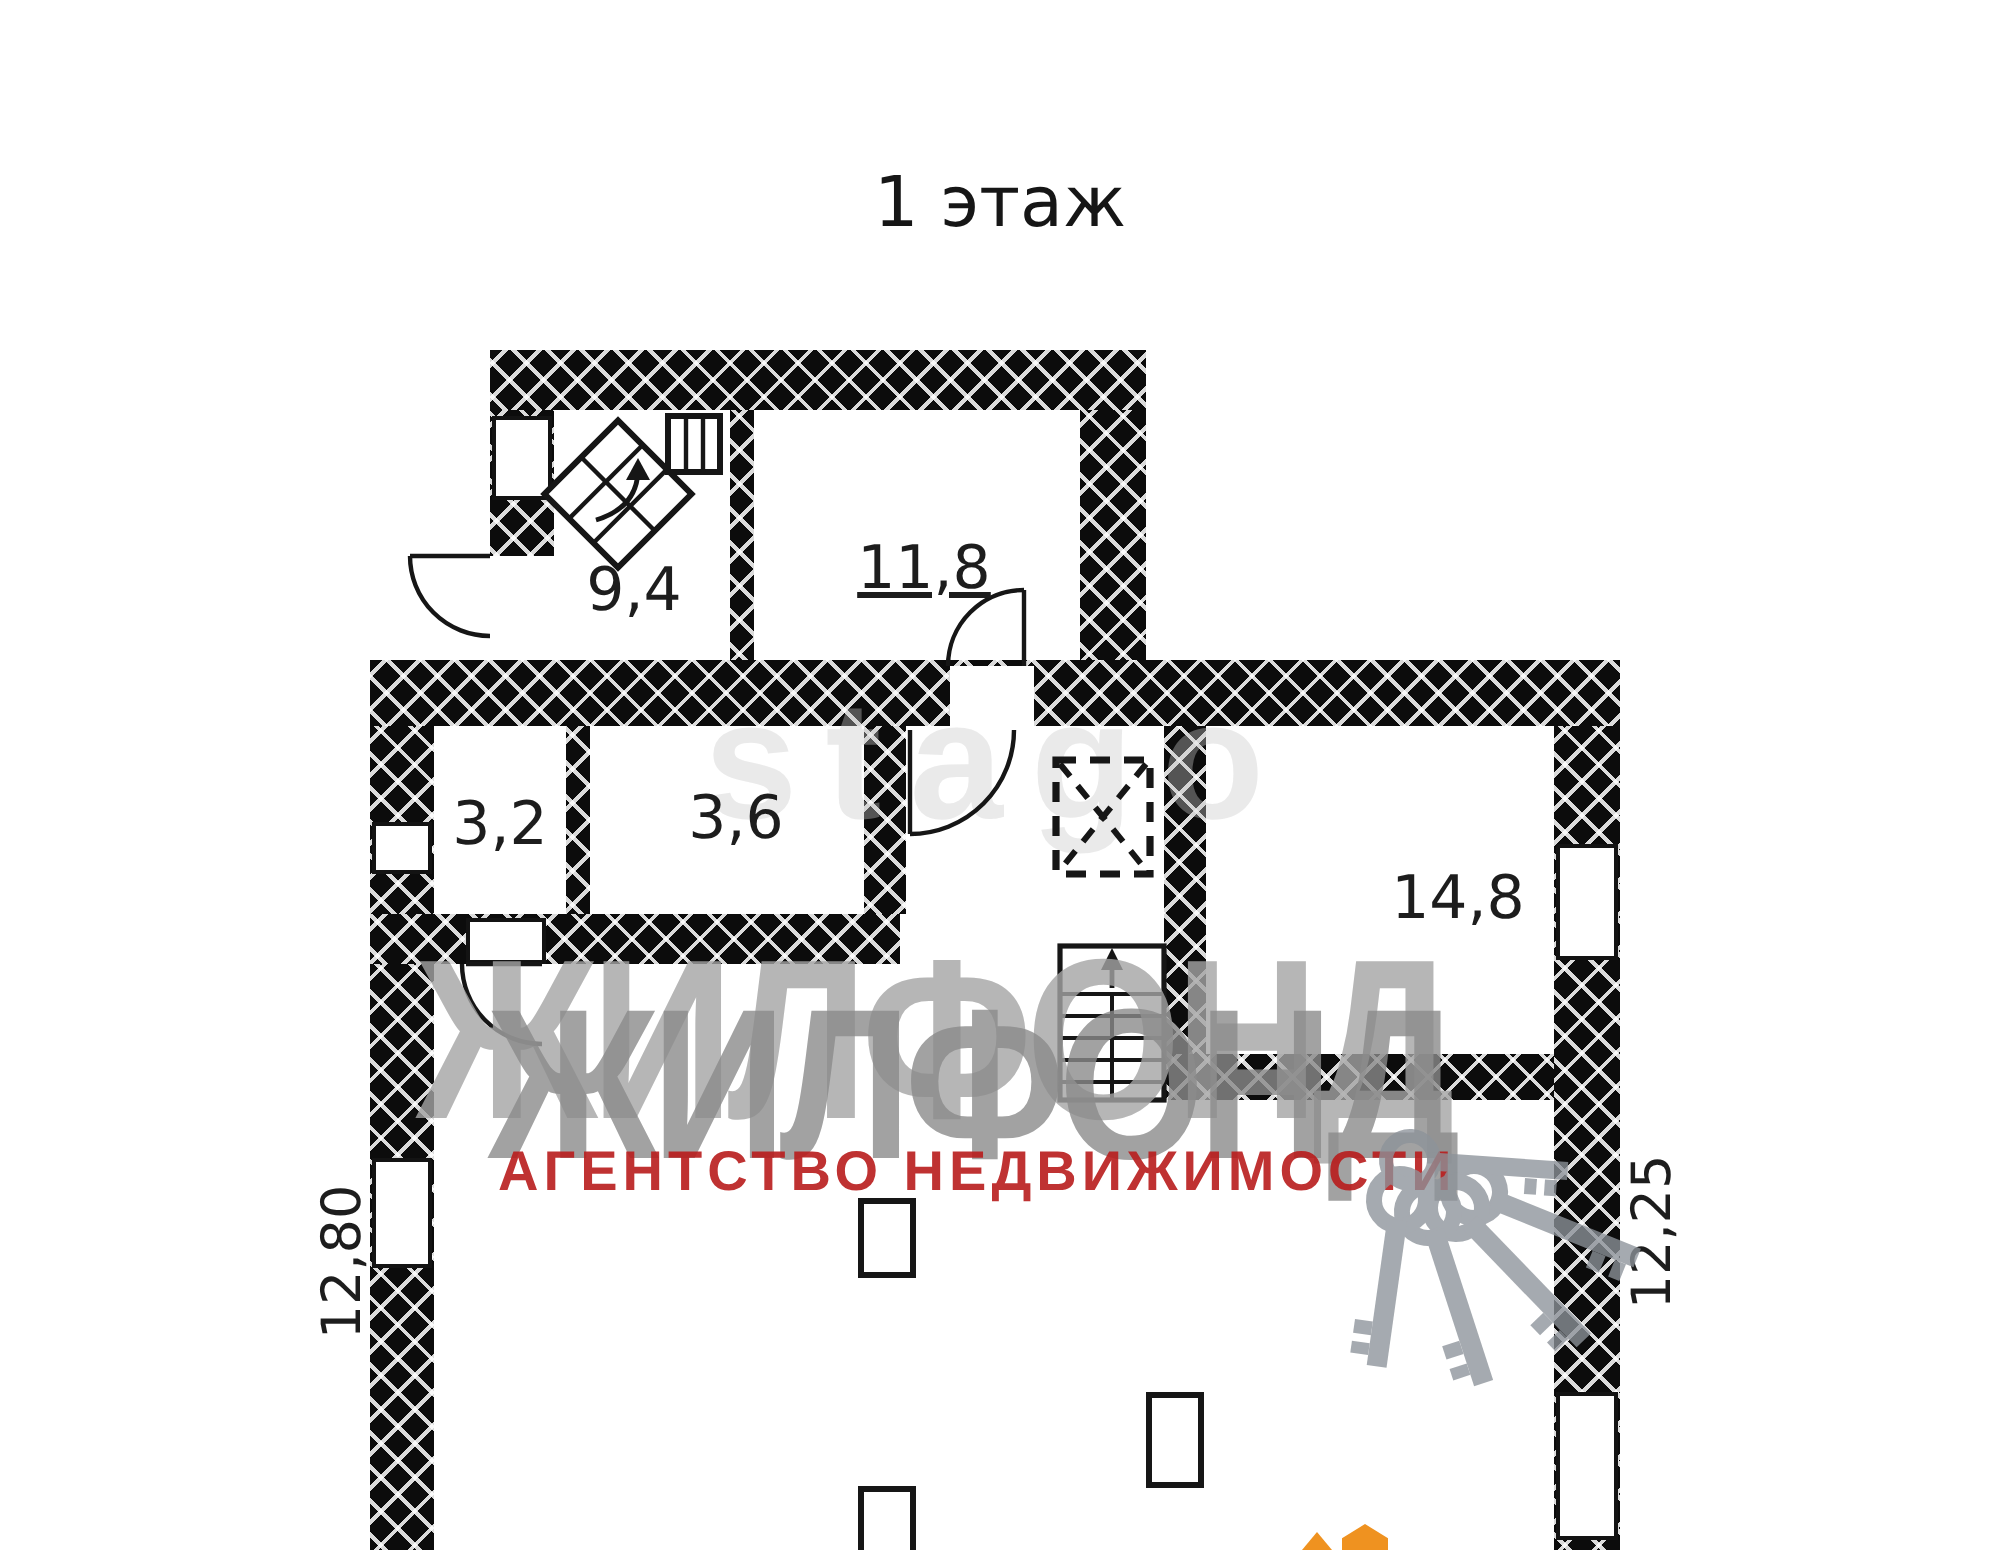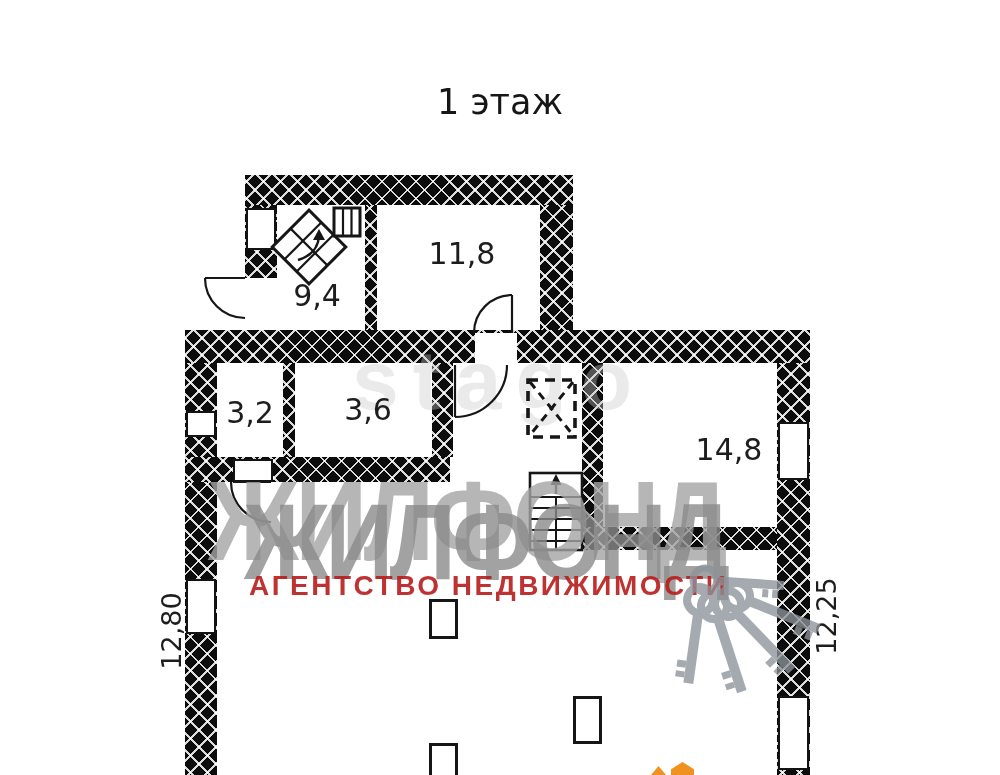--- a/index.html
+++ b/index.html
@@ -56,21 +56,21 @@
   <div class="win" style="left:186px;top:579px;width:30px;height:55px;"></div>
   <div class="win" style="left:233px;top:459px;width:40px;height:23px;"></div>
   <div class="win" style="left:778px;top:422px;width:31px;height:58px;"></div>
   <div class="win" style="left:778px;top:696px;width:31px;height:74px;"></div>
 
   <div class="col" style="left:429px;top:599px;width:29px;height:40px;"></div>
   <div class="col" style="left:573px;top:696px;width:29px;height:48px;"></div>
   <div class="col" style="left:429px;top:743px;width:29px;height:45px;"></div>
 
   <div class="lbl" style="left:287px;top:281px;width:60px;">9,4</div>
-  <div class="lbl" style="left:422px;top:239px;width:80px;">11,8</div>
+  <div class="lbl" style="left:422px;top:270px;width:80px;text-decoration:underline;">11,8</div>
   <div class="lbl" style="left:220px;top:398px;width:60px;">3,2</div>
   <div class="lbl" style="left:338px;top:395px;width:60px;">3,6</div>
   <div class="lbl" style="left:689px;top:435px;width:80px;">14,8</div>
 
   <div class="dim" style="left:127px;top:616px;">12,80</div>
   <div class="dim" style="left:782px;top:601px;">12,25</div>
 
   <svg id="svg-detail" width="1000" height="775" viewBox="0 0 1000 775">
 
     <g stroke="#161616" fill="#fff">

